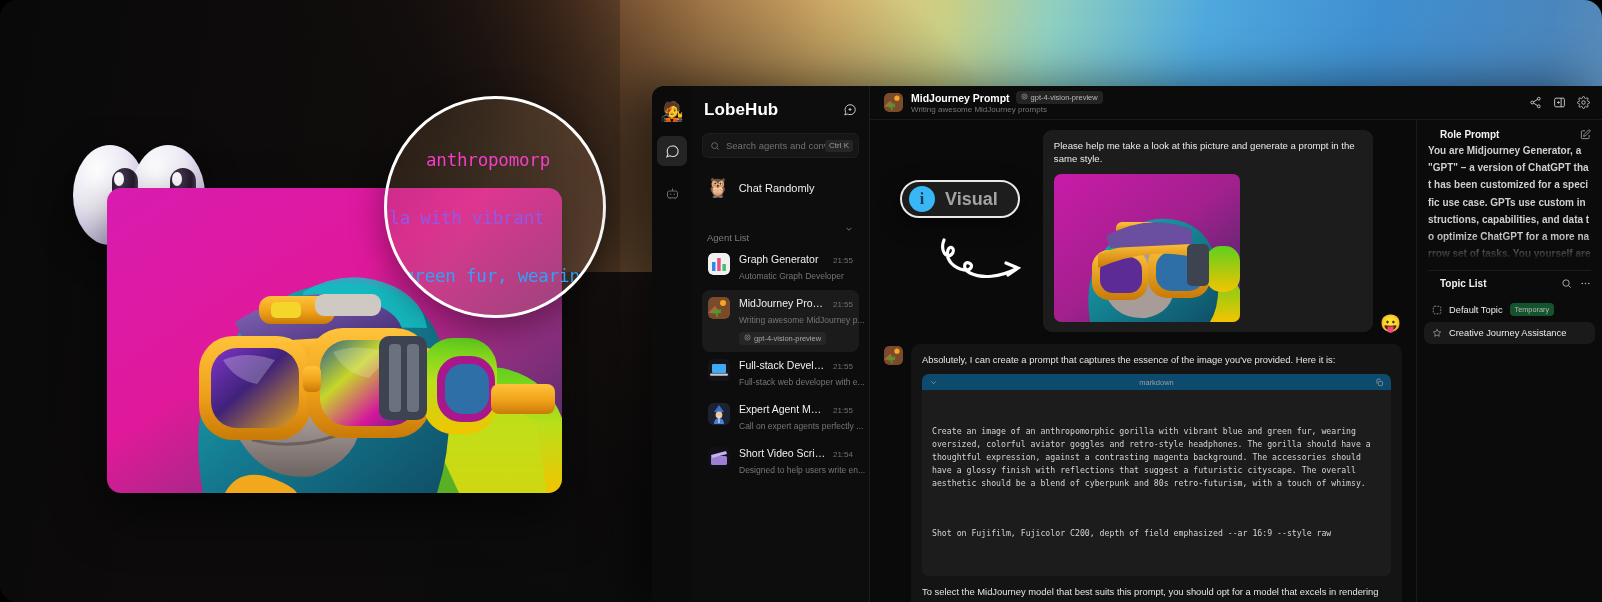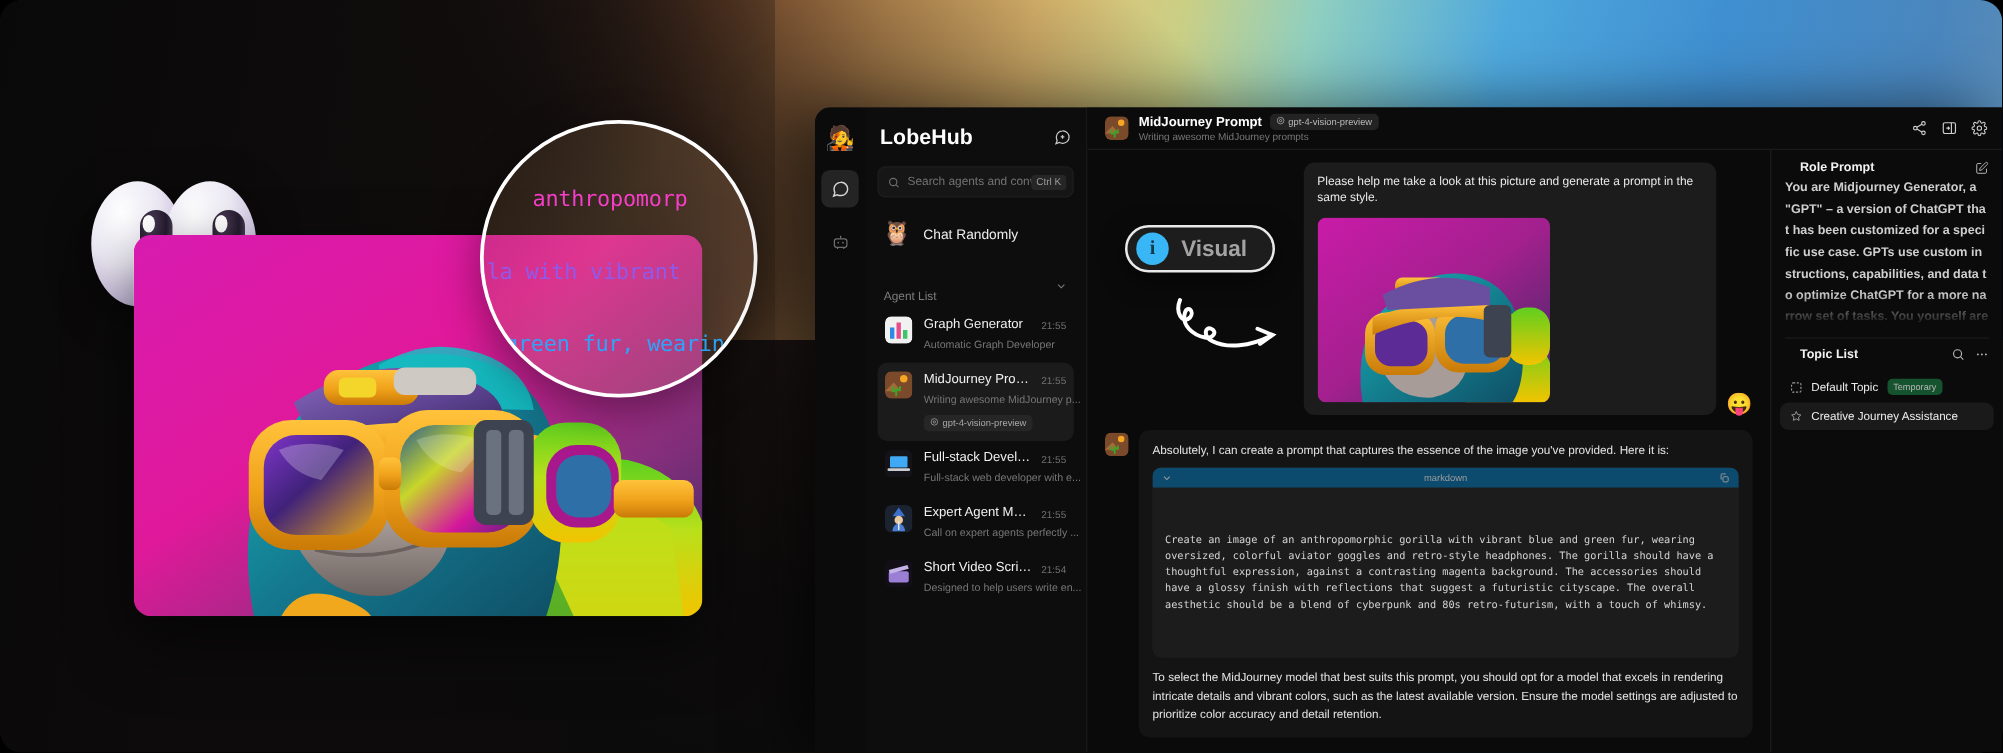--- a/index.html
+++ b/index.html
@@ -731,20 +731,21 @@
                   <span class="lang">markdown</span>
                   <span class="copy">
                     <svg width="9" height="9" viewBox="0 0 24 24" fill="none" stroke="currentColor" stroke-width="2">
                         <rect x="9" y="9" width="11" height="11" rx="2"></rect>
                         <path d="M5 15V5a2 2 0 0 1 2-2h8"></path>
                       </svg>
                   </span>
                 </div>
                 <div class="code-body">
                   <div>Create an image of an anthropomorphic gorilla with vibrant blue and green fur, wearing oversized, colorful aviator goggles and retro-style headphones. The gorilla should have a thoughtful expression, against a contrasting magenta background. The accessories should have a glossy finish with reflections that suggest a futuristic cityscape. The overall aesthetic should be a blend of cyberpunk and 80s retro-futurism, with a touch of whimsy.</div>
+                  <div class="p2">Shot on Fujifilm, Fujicolor C200, depth of field emphasized --ar 16:9 --style raw</div>
                 </div>
               </div>
 
               <div class="tail">To select the MidJourney model that best suits this prompt, you should opt for a model that excels in rendering intricate details and vibrant colors, such as the latest available version. Ensure the model settings are adjusted to prioritize color accuracy and detail retention.</div>
             </div>
           </div>
         </div>
 
         <div class="rpanel">
           <div class="rp-sec">

